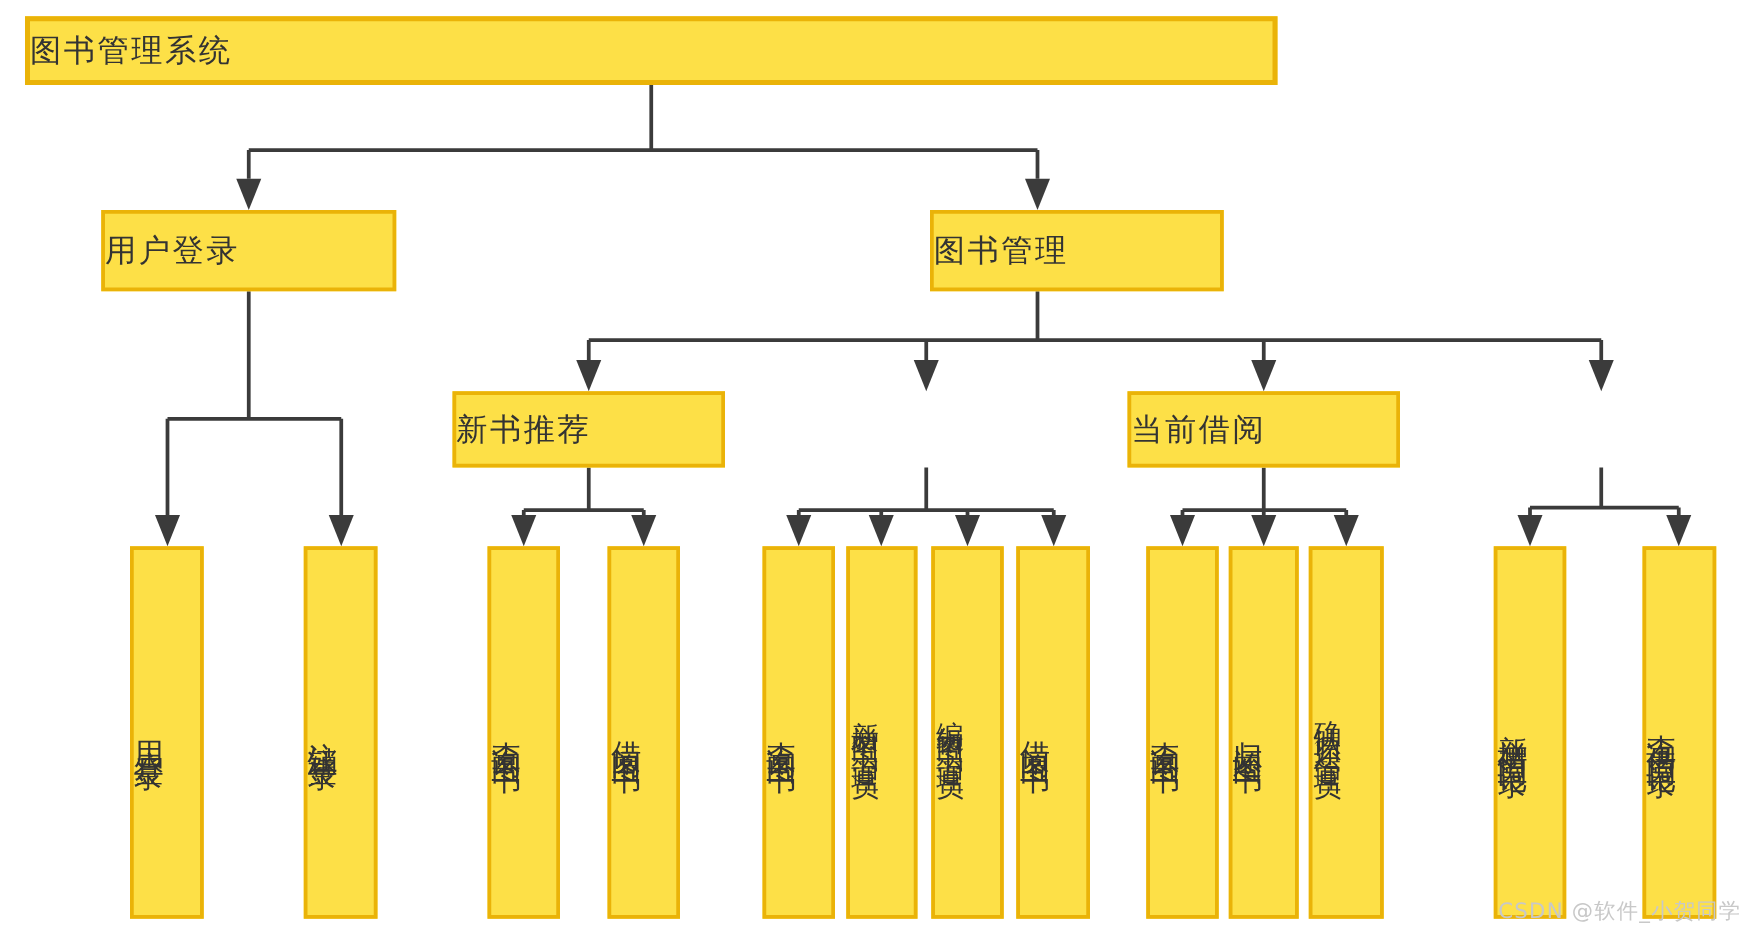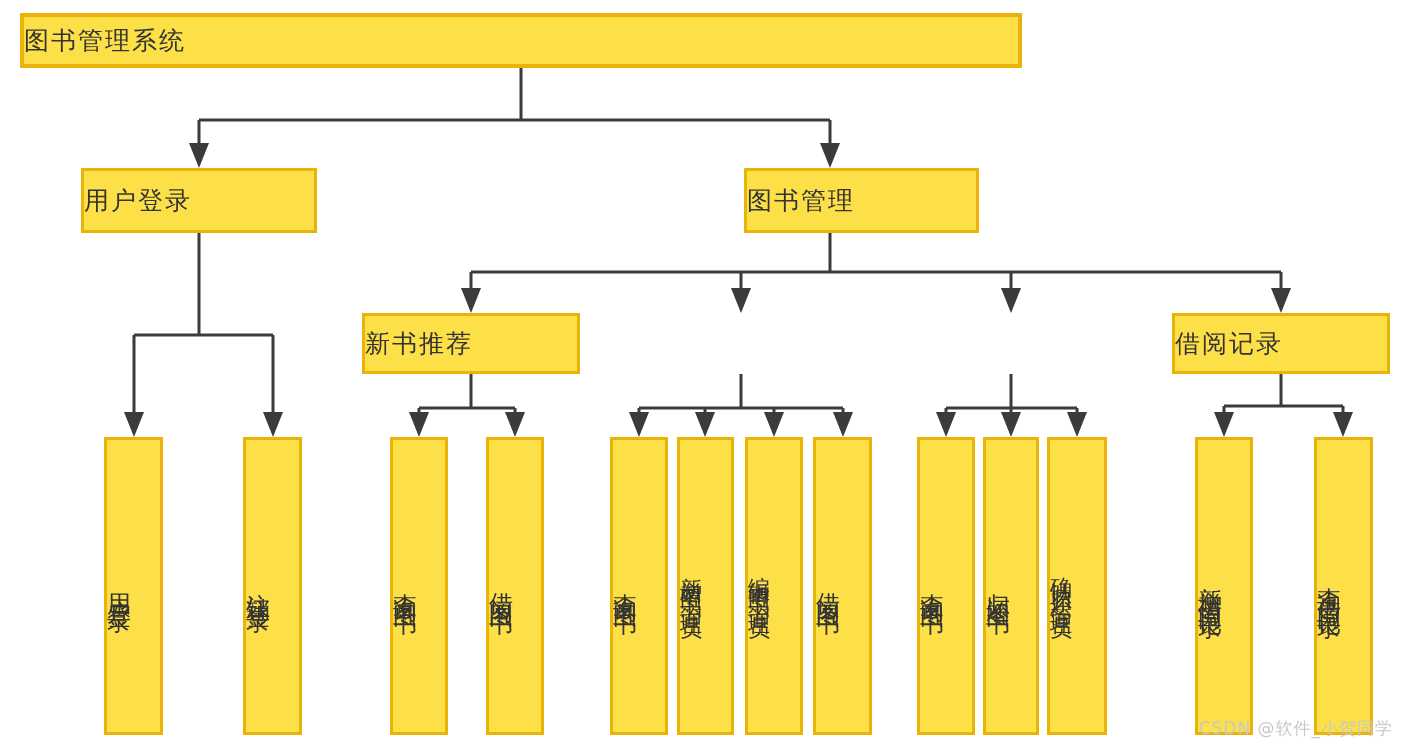--- a/index.html
+++ b/index.html
@@ -128,22 +128,22 @@
   <div class="node l2" id="n-user-login">
     <span>用户登录</span>
   </div>
   <div class="node l2" id="n-book-mgmt">
     <span>图书管理</span>
   </div>
 
   <div class="node l3" id="n-new-book">
     <span>新书推荐</span>
   </div>
-  <div class="node l3" id="n-borrow-rec">
-    <span>借阅记录</span>
+  <div class="node l3" id="n-cur-borrow">
+    <span>当前借阅</span>
   </div>
 
   <div class="node leaf" id="lf-u1">
     <span class="vtext">用户登录</span>
   </div>
   <div class="node leaf" id="lf-u2">
     <span class="vtext">注销登录</span>
   </div>
 
   <div class="node leaf" id="lf-n1">

